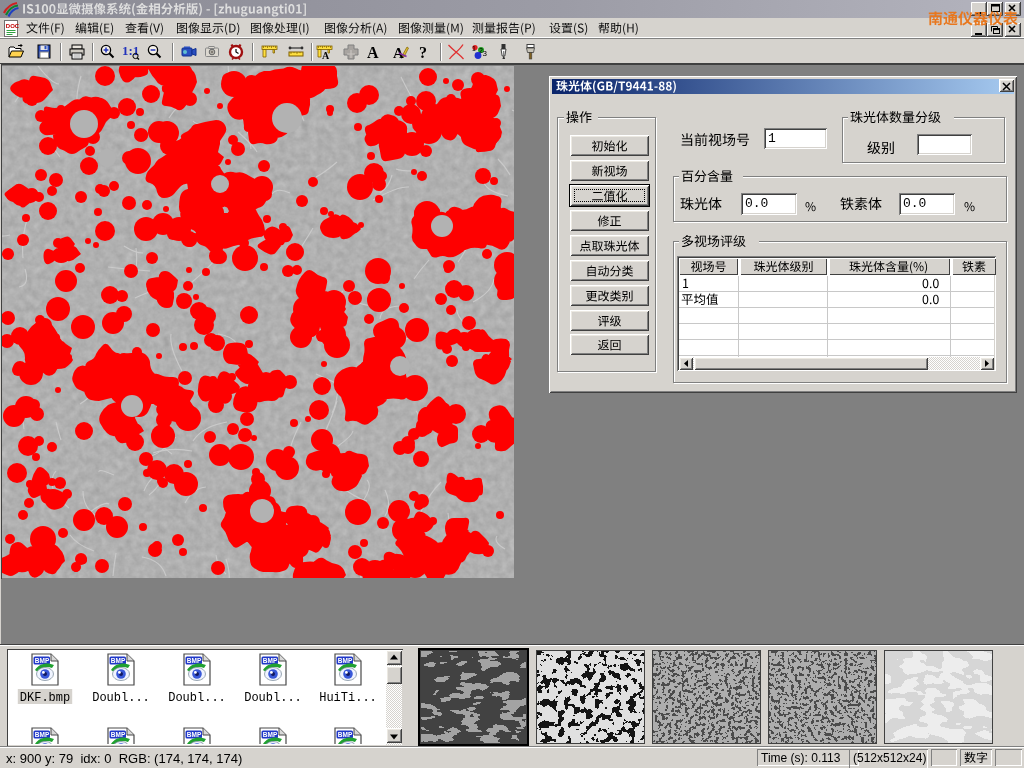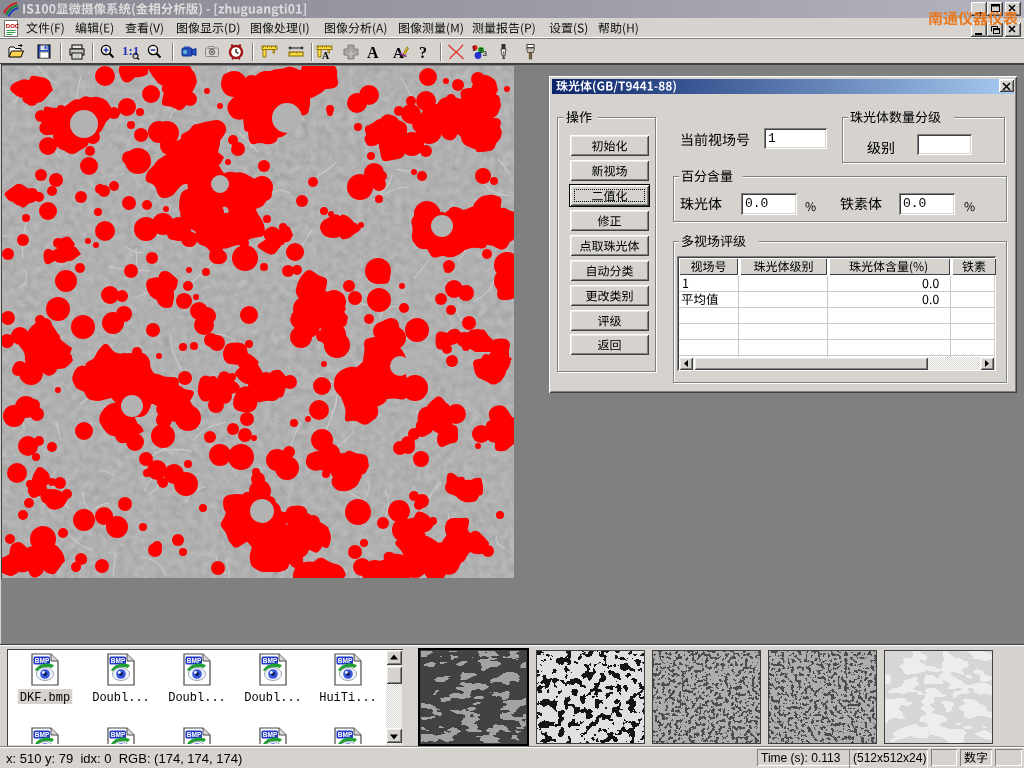--- a/index.html
+++ b/index.html
@@ -835,21 +835,21 @@
         <feFuncG type="discrete" tableValues="0.84 0.84 0.84 0.84 0.84 0.84 0.84 0.84 0.84 0.84 0.84 0.84 0.93 0.93 0.93 0.93 0.93 0.93 0.93 0.93 0.93 0.93 0.93 0.93"></feFuncG>
         <feFuncB type="discrete" tableValues="0.84 0.84 0.84 0.84 0.84 0.84 0.84 0.84 0.84 0.84 0.84 0.84 0.93 0.93 0.93 0.93 0.93 0.93 0.93 0.93 0.93 0.93 0.93 0.93"></feFuncB>
       </feComponentTransfer>
     </filter>
     <rect width="109" height="94" fill="#888"></rect>
     <rect width="109" height="94" filter="url(#tn5)"></rect>
     <rect x="0.5" y="0.5" width="108" height="93" fill="none" stroke="#404040"></rect>
   </svg>
 <div class="abs" style="left:0;top:746px;width:1024px;height:22px;background:#d6d3ce;border-top:1px solid #808080;box-shadow:inset 0 1px 0 #fff"></div>
 <div class="abs" style="left:2px;top:749px;width:752px;height:17px;">
-    <div style="position:absolute;left:4px;top:2px;font-size:13px;color:#000;white-space:pre">x: 510 y: 79  idx: 0  RGB: (174, 174, 174)</div>
+    <div style="position:absolute;left:4px;top:2px;font-size:13px;color:#000;white-space:pre">x: 900 y: 79  idx: 0  RGB: (174, 174, 174)</div>
   </div>
 <div class="abs" style="left:757px;top:749px;width:102px;height:17px;box-shadow:inset 1px 1px 0 #808080, inset -1px -1px 0 #fff">
     <div style="position:absolute;left:4px;top:2px;font-size:12px;color:#000;white-space:pre">Time (s): 0.113</div>
   </div>
 <div class="abs" style="left:849px;top:749px;width:79px;height:23px;box-shadow:inset 1px 1px 0 #808080, inset -1px -1px 0 #fff">
     <div style="position:absolute;left:4px;top:2px;font-size:12px;color:#000;white-space:pre">(512x512x24)</div>
   </div>
 <div class="abs" style="left:931px;top:749px;width:26px;height:17px;box-shadow:inset 1px 1px 0 #808080, inset -1px -1px 0 #fff"></div>
 <div class="abs" style="left:960px;top:749px;width:32px;height:17px;box-shadow:inset 1px 1px 0 #808080, inset -1px -1px 0 #fff"></div>
 <div class="abs" style="left:995px;top:749px;width:27px;height:17px;box-shadow:inset 1px 1px 0 #808080, inset -1px -1px 0 #fff"></div>

